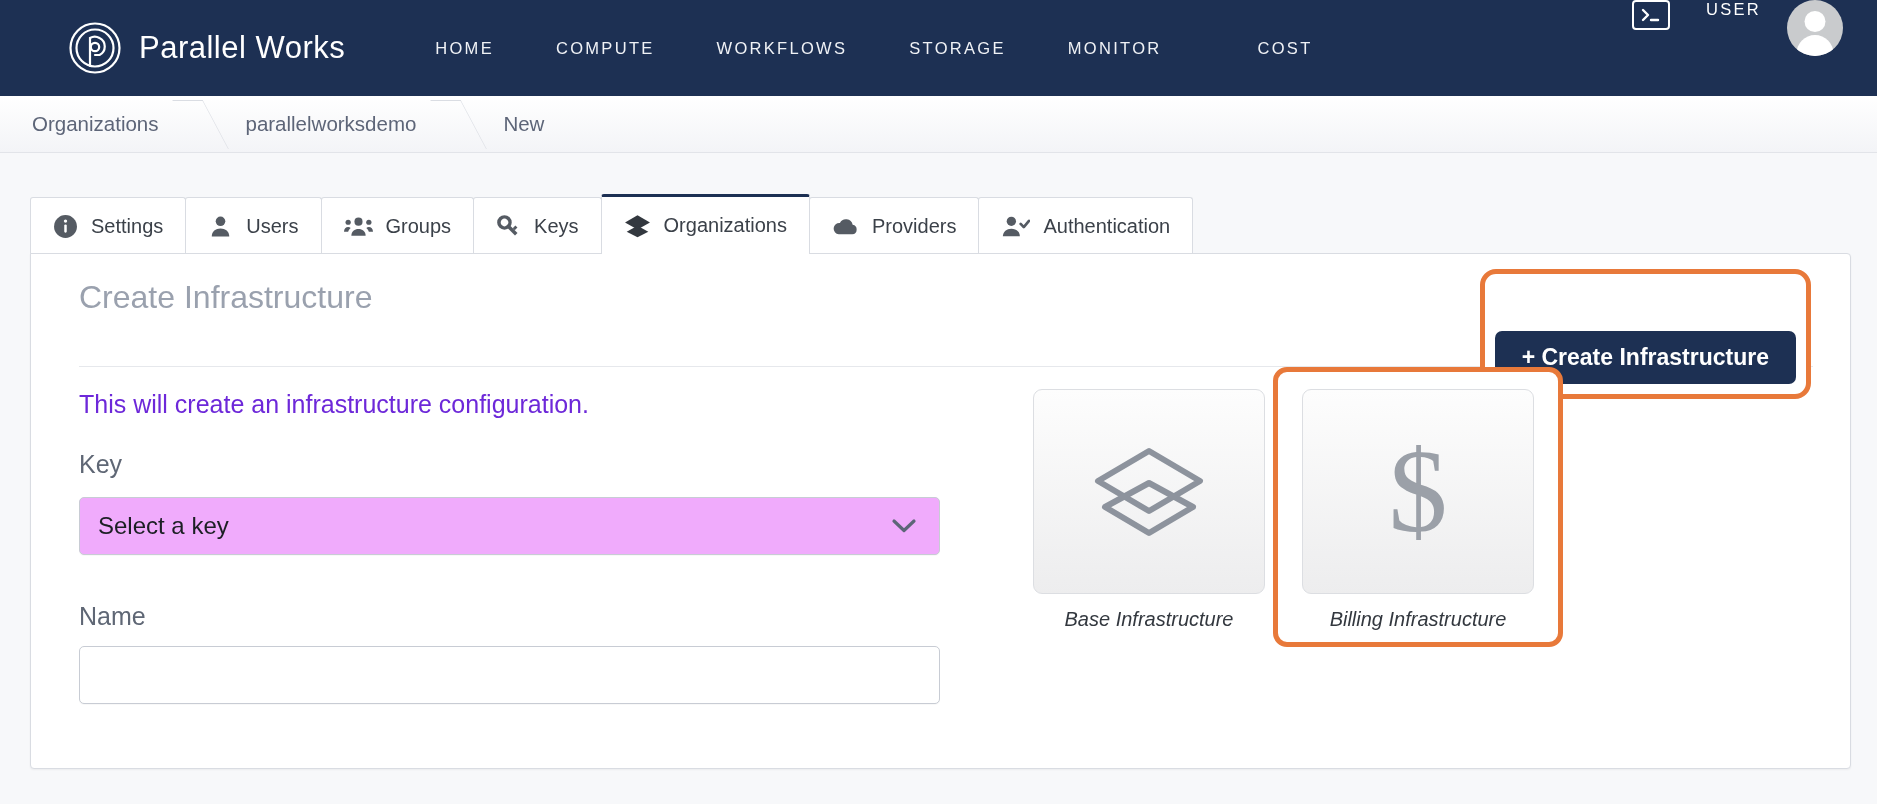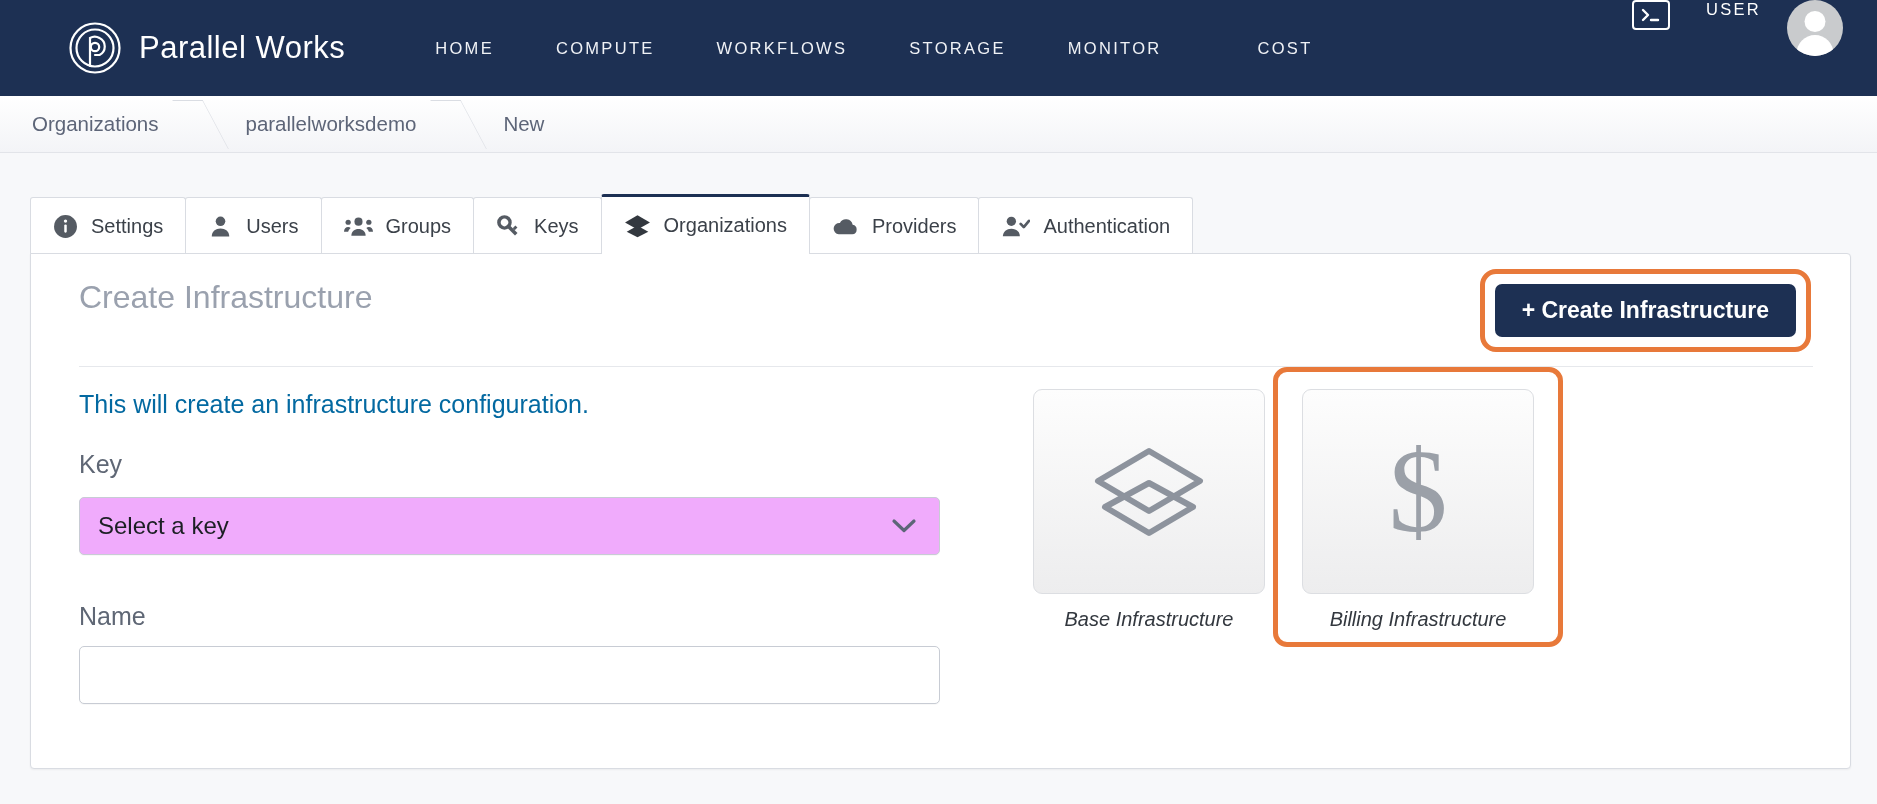--- a/index.html
+++ b/index.html
@@ -161,21 +161,21 @@
     position: absolute; left: 48px; top: 25px;
     font-size: 32px; color: #9aa1ae; font-weight: 400;
     white-space: nowrap;
   }
   #title-rule {
     position: absolute; left: 48px; top: 112px;
     width: 1734px; height: 1px; background: #e6e8ec;
   }
   #subtitle {
     position: absolute; left: 48px; top: 136px;
-    font-size: 25px; color: #0369a1;
+    font-size: 25px; color: #6d28d9;
     white-space: nowrap;
   }
 
   #create-btn-wrap {
     position: absolute; right: 39px; top: 15px;
     padding: 10px;
     border: 5px solid #e8793a;
     border-radius: 16px;
     background: #ffffff;
   }
@@ -183,20 +183,21 @@
     background: #1d3053;
     color: #ffffff;
     font-size: 23px;
     font-weight: 600;
     border: none;
     border-radius: 7px;
     padding: 13px 27px;
     cursor: pointer;
     white-space: nowrap;
     font-family: "Liberation Sans", sans-serif;
+    margin-top: 47px;
   }
 
   .field-label {
     position: absolute;
     font-size: 25px; color: #5f6775;
     white-space: nowrap;
   }
   #key-label { left: 48px; top: 196px; }
   #name-label { left: 48px; top: 348px; }
 

